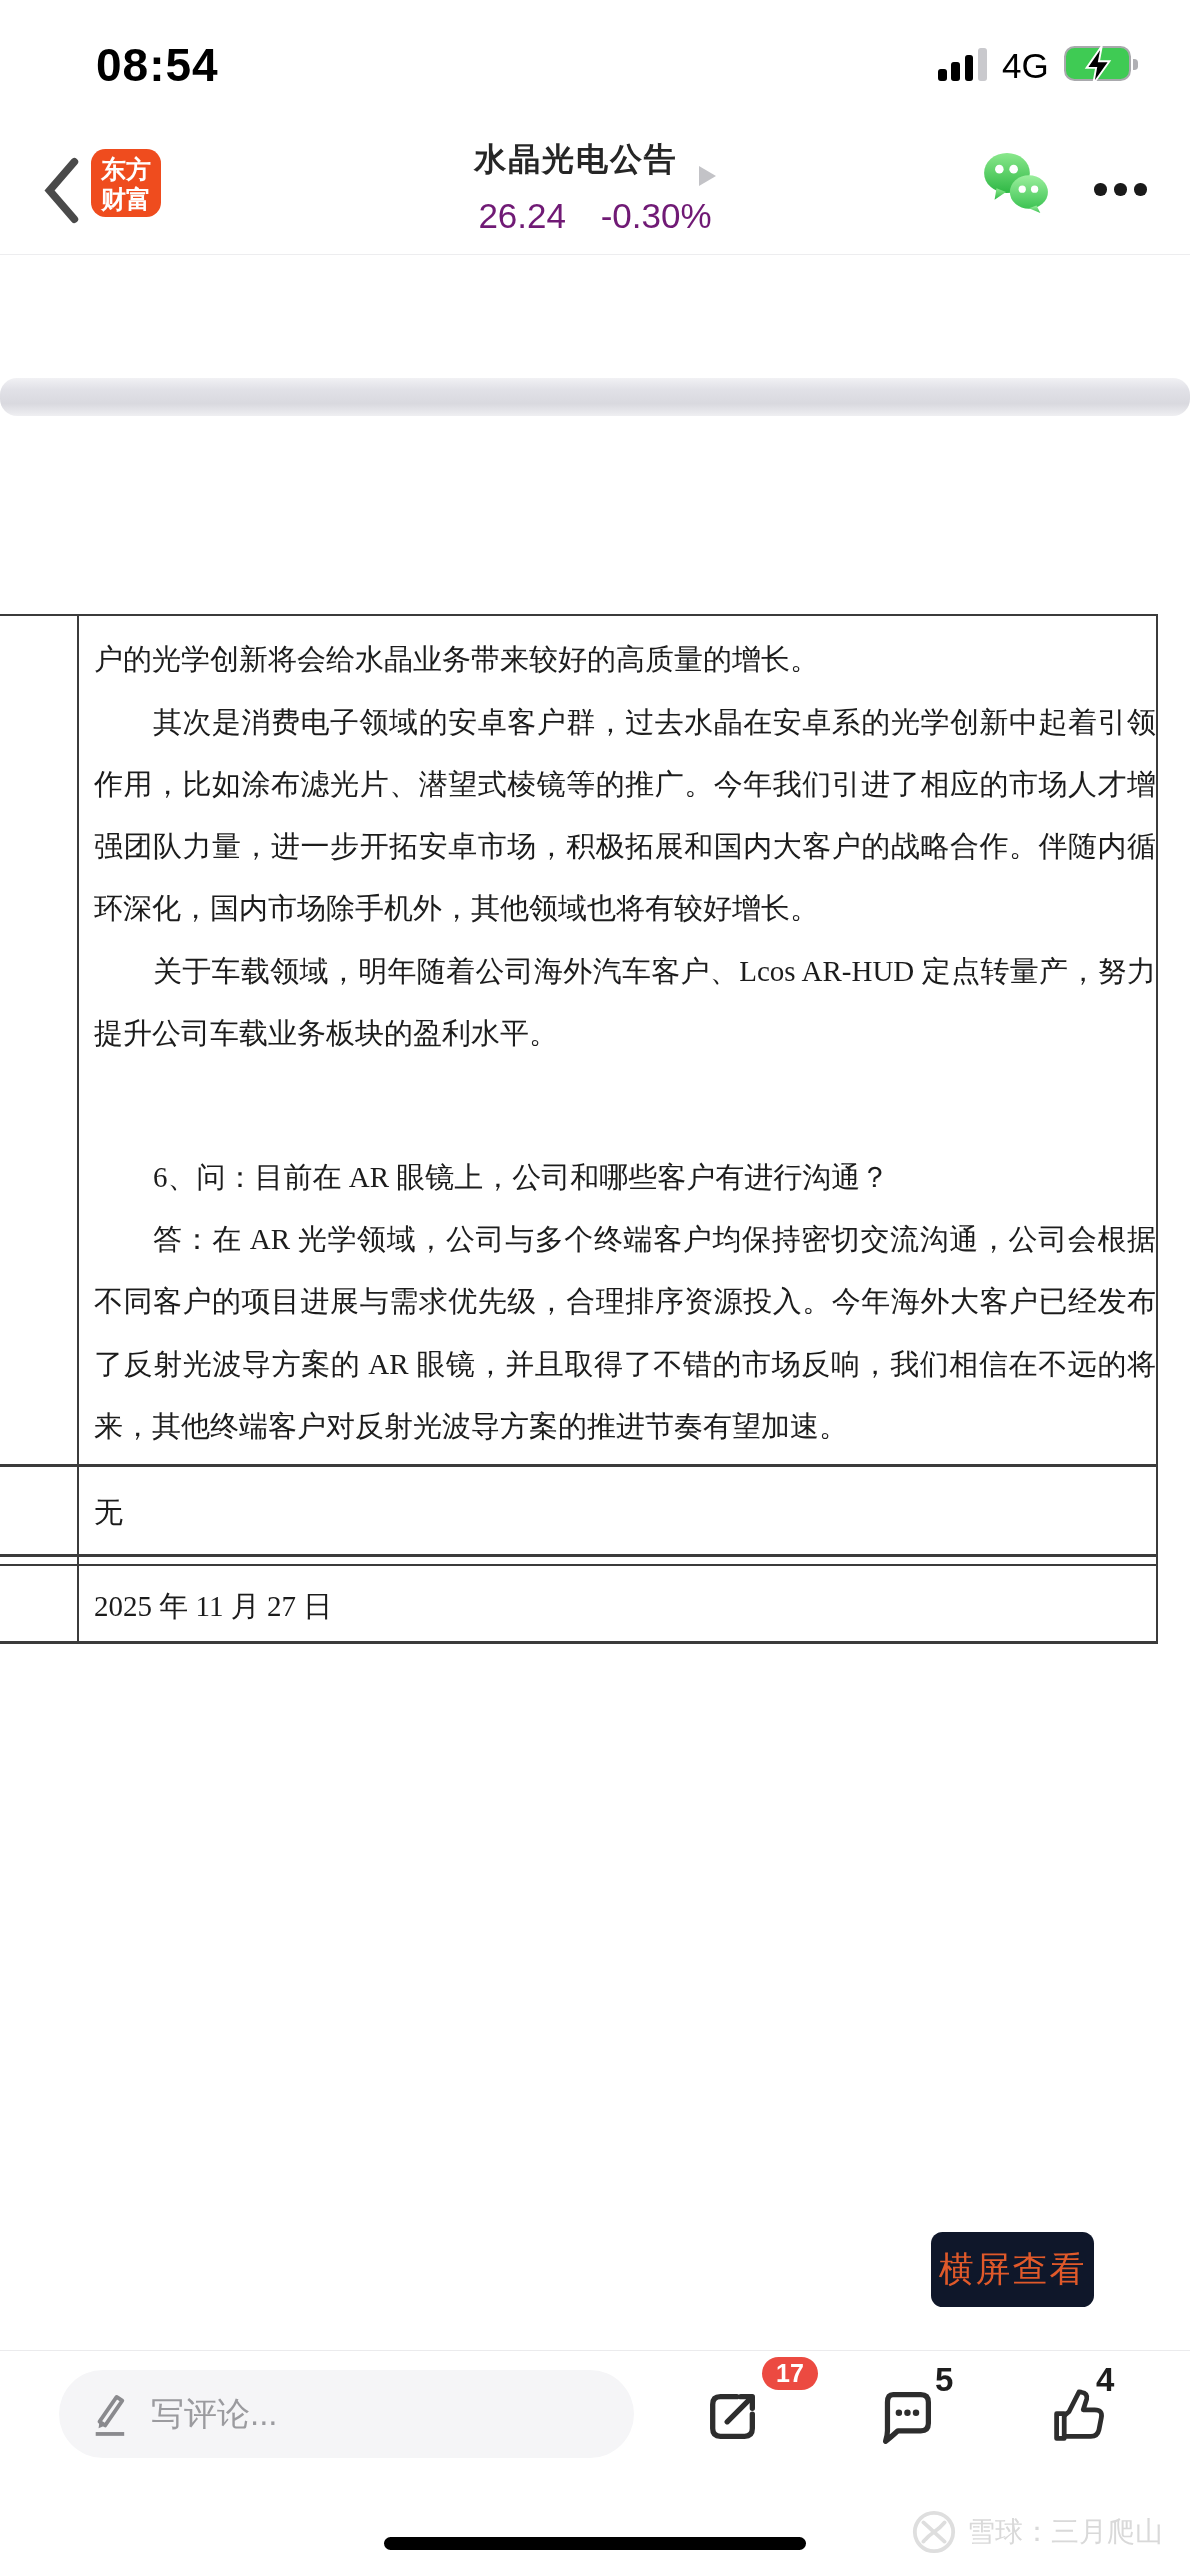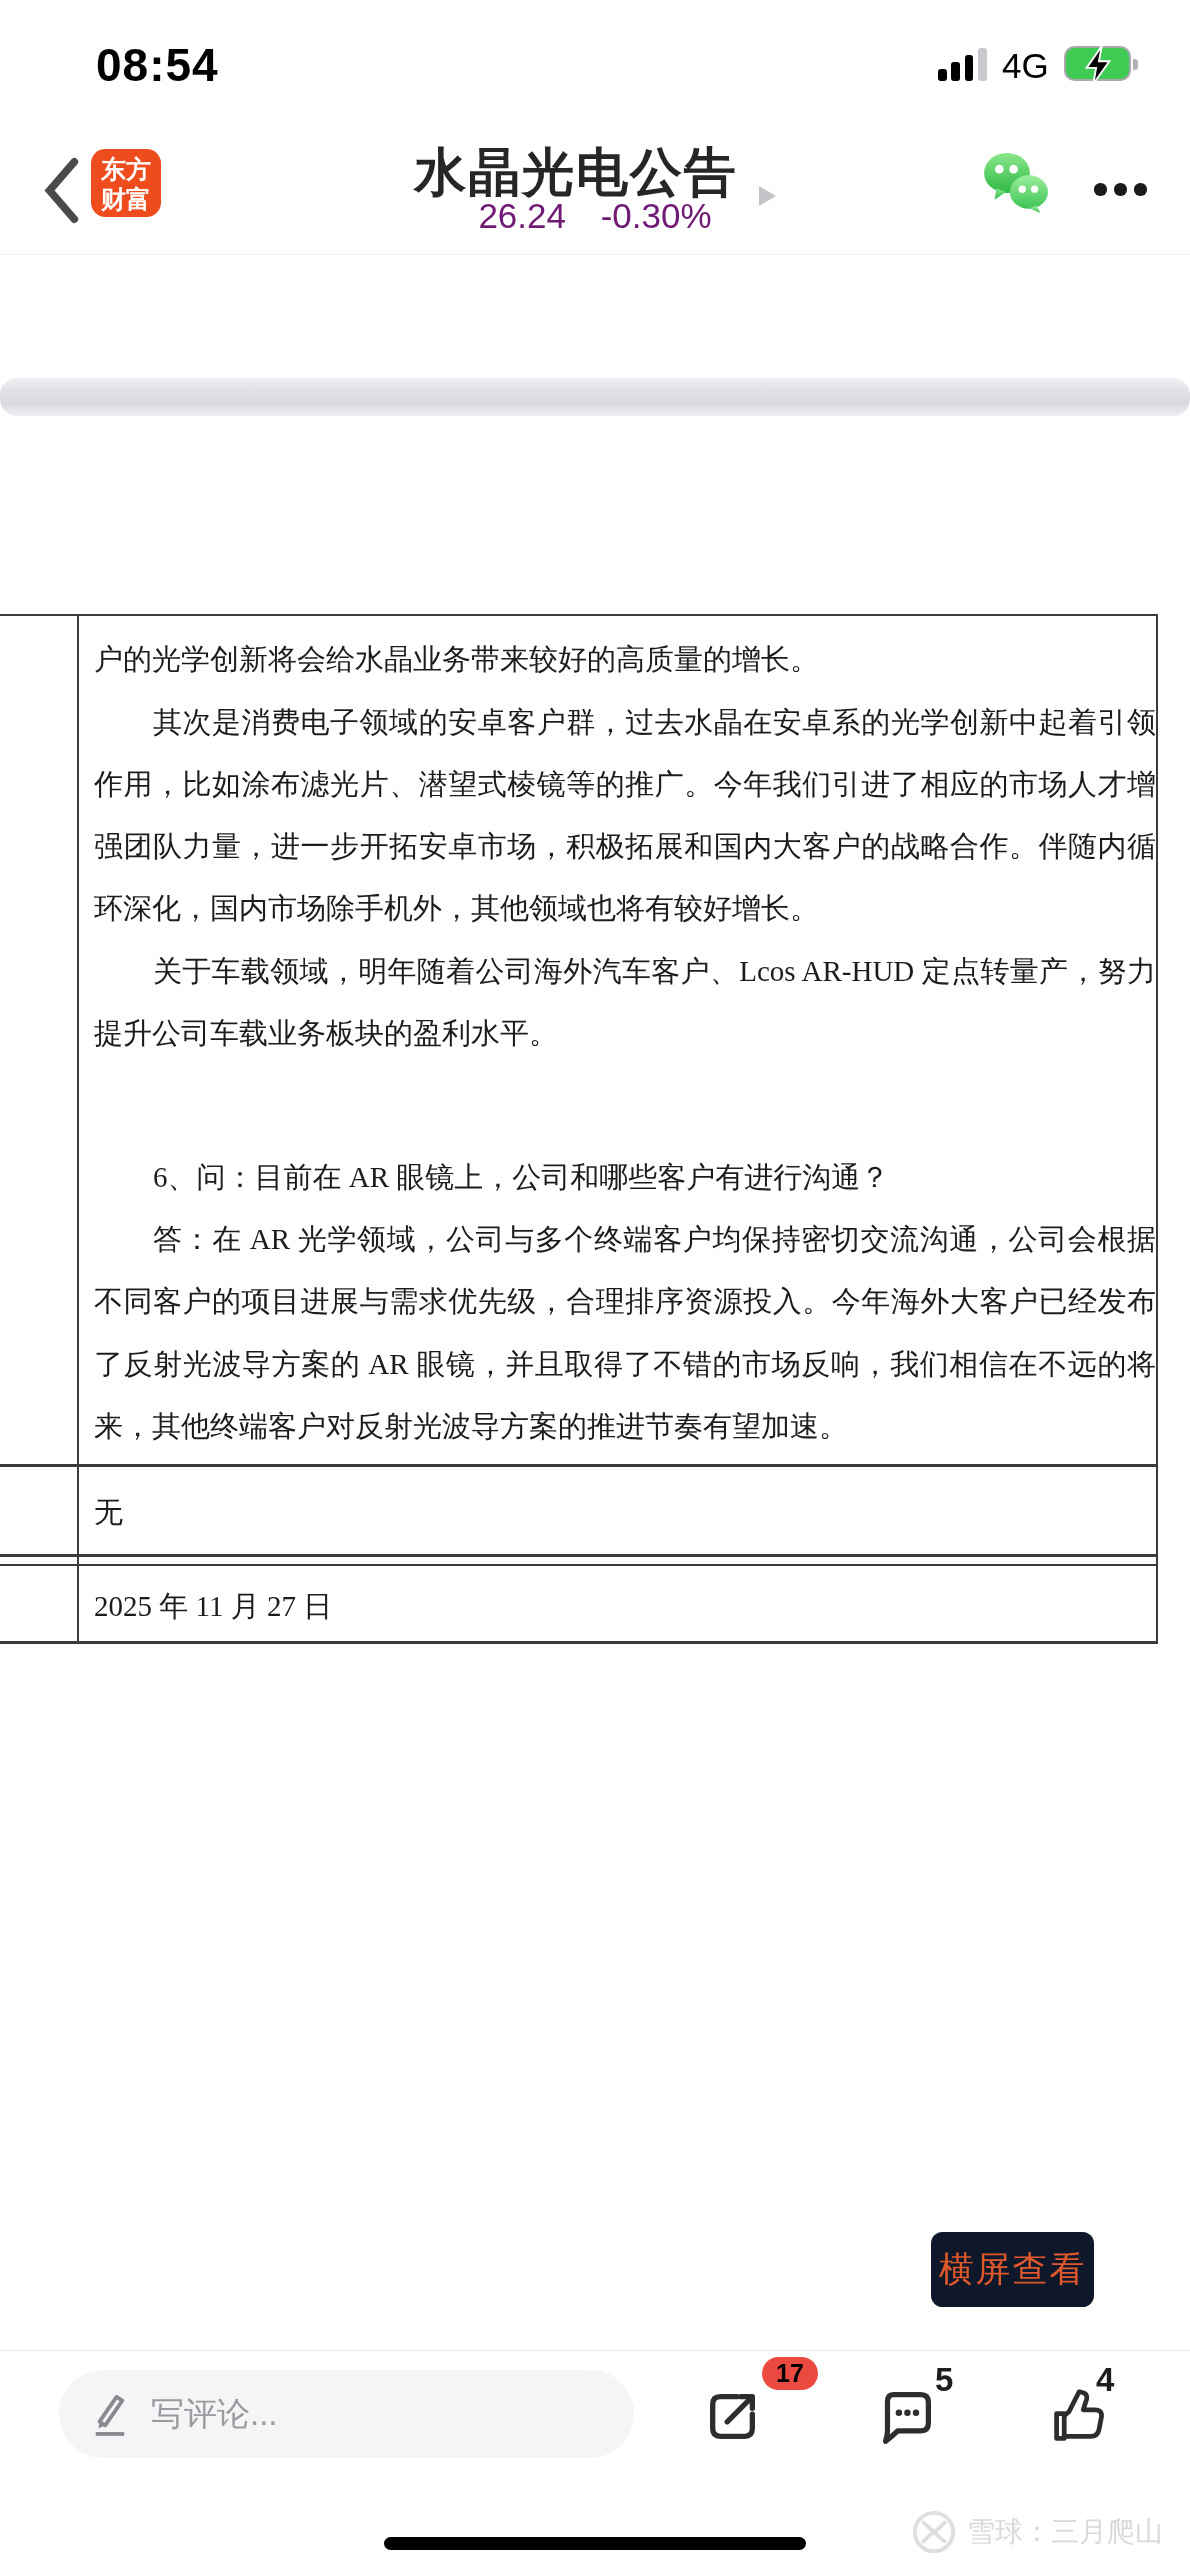--- a/index.html
+++ b/index.html
@@ -19,21 +19,21 @@
   .net { font-size:35px; color:#000; font-weight:500; }
   .batt { position:relative; width:67px; height:35px; border:2.9px solid #a9a9ad; border-radius:10.5px; background:#3fcb54; }
   .batt:after { content:""; position:absolute; right:-8.6px; top:10.5px; width:4.8px; height:11.5px; background:#b0b0b4; border-radius:0 3.8px 3.8px 0; }
   .bolt { position:absolute; left:13.4px; top:-3.8px; }
   
   .nav { position:absolute; left:0; top:125px; width:1190px; height:130px; background:#fff; border-bottom:1.9px solid #ededef; }
   .back { position:absolute; left:40px; top:31px; width:42px; height:69px; cursor:pointer; }
   .applogo { position:absolute; left:91px; top:24px; width:70px; height:68px; background:#ef4c1e; border-radius:14.4px;
              color:#fff; font-weight:700; font-size:25px; line-height:30px; text-align:center; padding-top:4.8px; }
   .titlewrap { position:absolute; left:0; top:13.4px; width:1190px; text-align:center; }
-  .title { display:inline-block; font-size:52px; font-weight:700; color:#262626; letter-spacing:1.9px; }
+  .title { display:inline-block; font-size:32px; font-weight:700; color:#262626; letter-spacing:1.9px; }
   .title-arrow { display:inline-block; vertical-align:middle; margin-left:21px; margin-top:19px;
                  width:0; height:0; border-left:17px solid #c3c3c7; border-top:10.5px solid transparent; border-bottom:10.5px solid transparent; }
   .subtitle { position:absolute; left:0; top:71px; width:1190px; text-align:center; font-size:35px; color:#701a75; font-weight:500; }
   .subtitle .chg { margin-left:25px; }
   .wechat { position:absolute; left:983px; top:27px; width:67px; height:61px; cursor:pointer; }
   .dots { position:absolute; left:1094px; top:58px; display:flex; gap:7.7px; cursor:pointer; }
   .dots i { width:12.5px; height:12.5px; border-radius:50%; background:#1a1a1a; }
   
   .grayband { position:absolute; left:0; top:378px; width:1190px; height:38px; border-radius:17px;
               background:linear-gradient(180deg,#f1f1f4 0%,#e1e1e7 30%,#d9d9df 68%,#efeff2 100%); }
@@ -51,21 +51,21 @@
                    border-radius:11.5px; color:#e0592a; font-size:35px; display:flex; align-items:center;
                    justify-content:center; letter-spacing:1.9px; cursor:pointer; }
   
   .bottombar { position:absolute; left:0; top:2350px; width:1190px; height:226px; background:#fff; border-top:1.9px solid #ebebed; }
   .composer { position:absolute; left:59px; top:19px; width:575px; height:88px; background:#f5f5f7; border-radius:44px;
               display:flex; align-items:center; padding-left:31px; cursor:text; }
   .composer .ph { font-size:33px; color:#9b9b9f; margin-left:23px; }
   .act { position:absolute; top:36px; cursor:pointer; }
   .act.share { left:704px; } .act.comment { left:875px; } .act.like { left:1049px; }
   .badge { position:absolute; left:762px; top:5.8px; min-width:56px; height:33px; padding:0 9.6px; background:#ec4a41; border-radius:17px;
-           color:#000000; font-size:25px; font-weight:700; display:flex; align-items:center; justify-content:center; }
+           color:#ffffff; font-size:25px; font-weight:700; display:flex; align-items:center; justify-content:center; }
   .count { position:absolute; top:9.6px; font-size:33px; font-weight:600; color:#1e1e1e; }
   .count.c5 { left:935px; } .count.c4 { left:1096px; }
   .homebar { position:absolute; left:384px; top:2537px; width:422px; height:13.4px; border-radius:7.7px; background:#000; }
   .watermark { position:absolute; right:27px; top:2509px; display:flex; align-items:center; gap:9.6px; color:#d9d9d9;
                font-size:28px; text-shadow:0 1px 0 #fff; }
 </style>
 </head>
 <body>
 
 <div class="screen">

